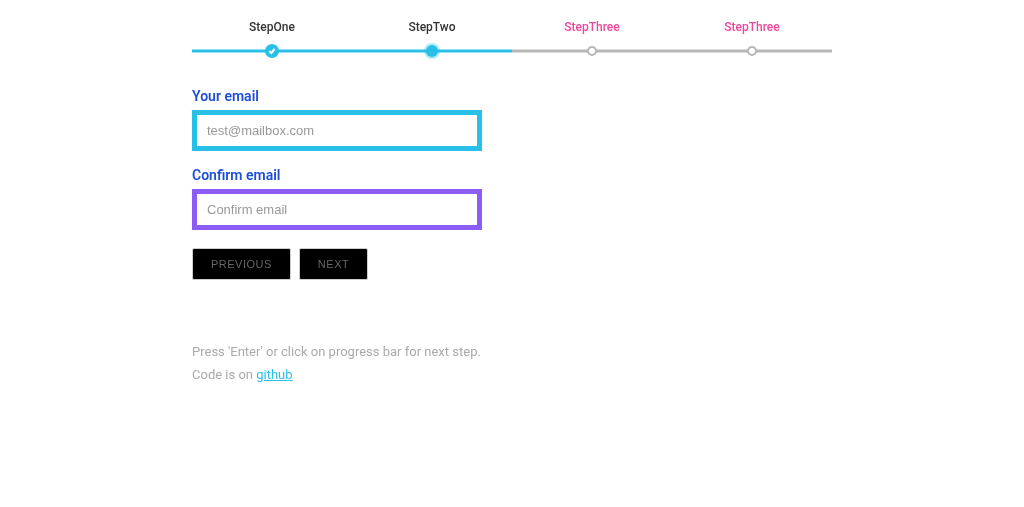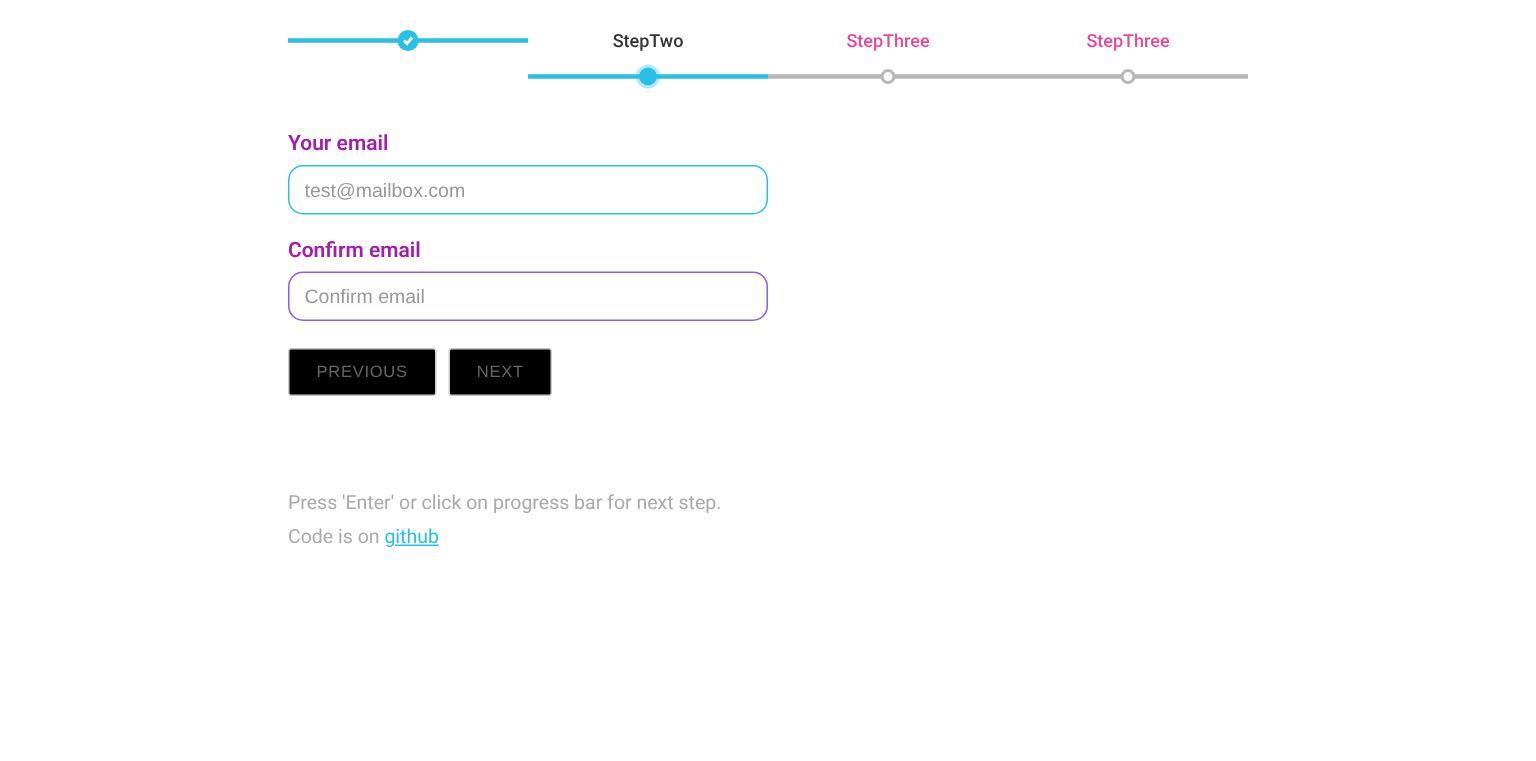--- a/index.html
+++ b/index.html
@@ -94,29 +94,29 @@
     .form-area {
       width: 400px;
     }
     .field-group {
       margin-bottom: 16px;
     }
     .field-label {
       display: block;
       font-size: 14px;
       font-weight: 600;
-      color: #a21caf;
+      color: #1d4ed8;
       margin-bottom: 6px;
     }
     .text-input {
-      width: 320px;
+      width: 290px;
       padding: 8px 10px;
       font-size: 13px;
-      border: 1px solid #8b5cf6;
-      border-radius: 10px;
+      border: 5px solid #8b5cf6;
+      border-radius: 0;
       outline: none;
       color: #555;
     }
     .text-input.focused {
       border-color: #29c0e7;
     }
     .text-input::placeholder {
       color: #999;
     }
     .button-row {
@@ -150,20 +150,21 @@
       text-align: right;
     }
   </style>
 </head>
 <body>
 
 <div class="container">
   <div class="progress-wrap">
     <div class="progress">
       <div class="step">
+        <span class="step-label">StepOne</span>
         <div class="step-line-wrap">
           <div class="step-line"></div>
           <div class="step-dot">
             <svg viewBox="0 0 12 12">
                 <polyline points="2,6 5,9 10,3"></polyline>
               </svg>
           </div>
         </div>
       </div>
       <div class="step">

